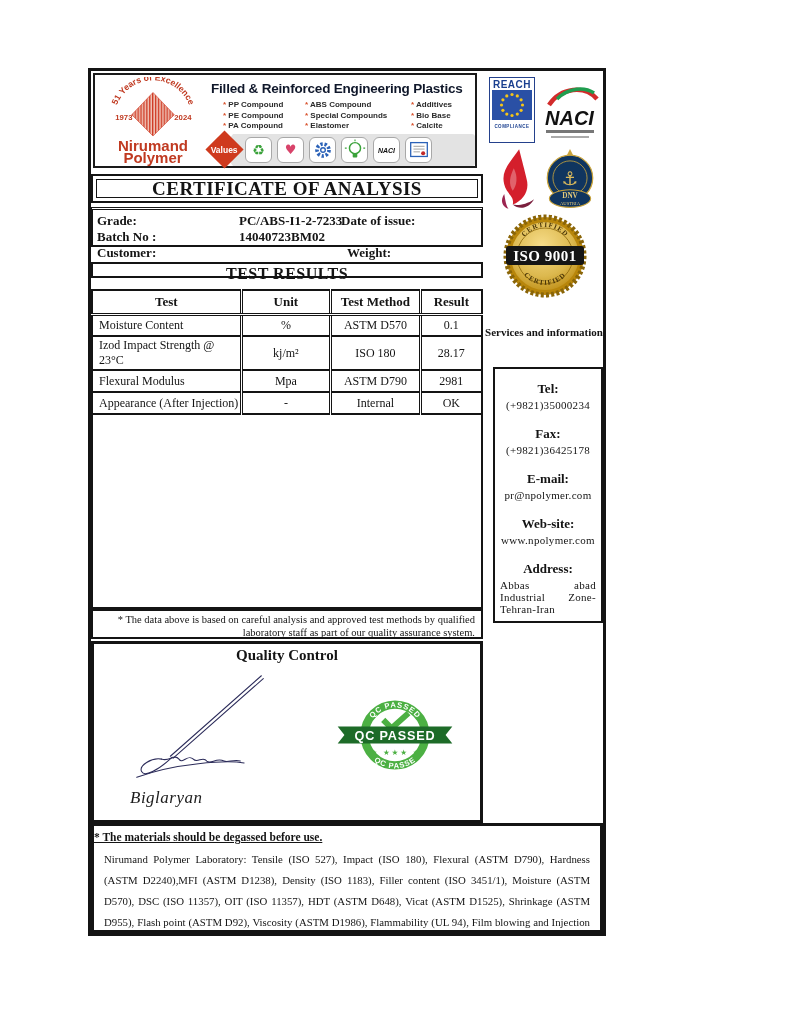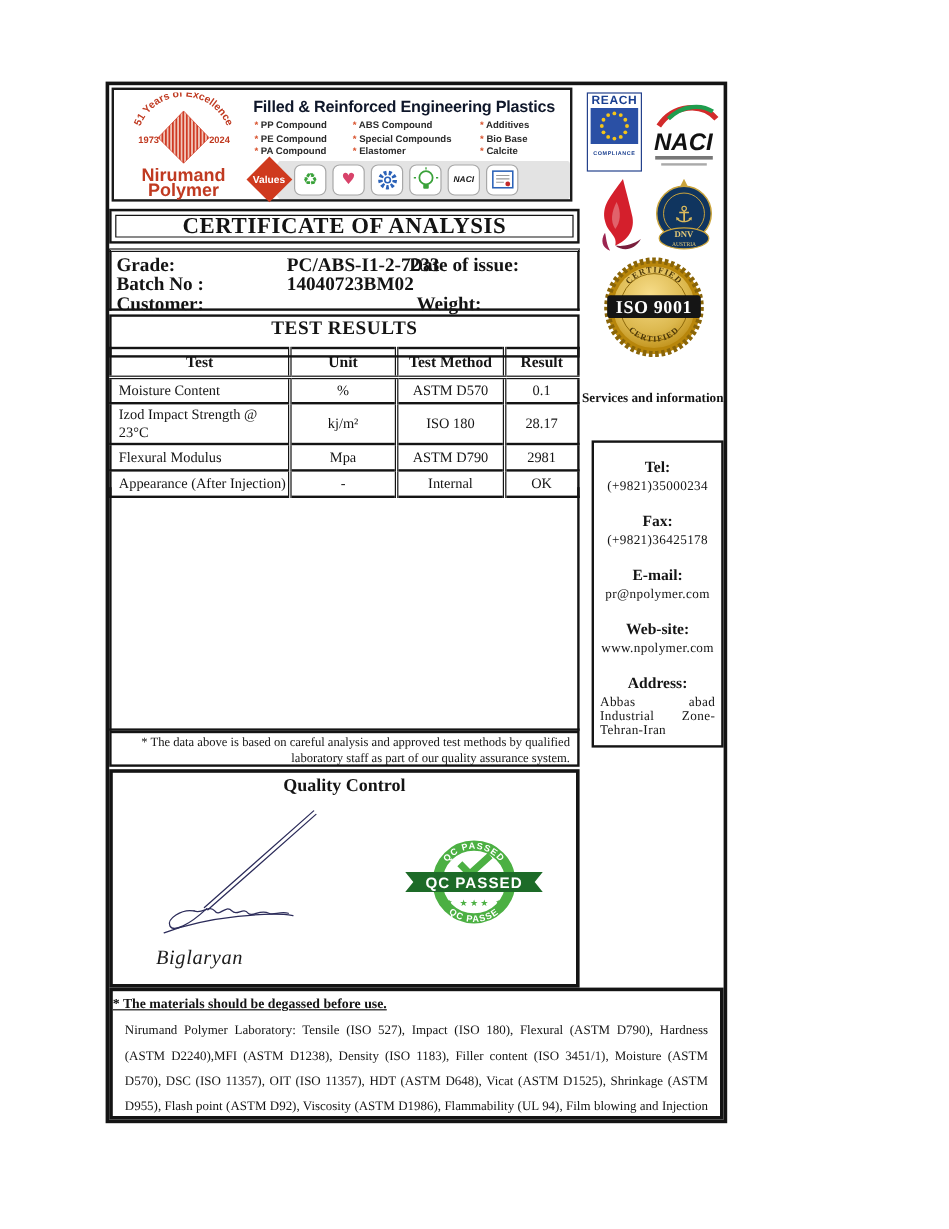--- a/index.html
+++ b/index.html
@@ -6,38 +6,38 @@
   body{width:791px;height:1024px;position:relative;font-family:"Liberation Serif",serif;color:#141414;}
   .abs{position:absolute;}
   #doc-frame{position:absolute;left:88px;top:68px;width:518px;height:868px;border:3px solid #141414;box-sizing:border-box;background:#fff;}
   #doc-frame *{box-sizing:border-box;}
 
   
   #header-box{left:2px;top:2px;width:384px;height:95px;border:2px solid #1a1a1a;}
   #logo-block{left:5px;top:2px;width:106px;height:90px;text-align:center;}
   .company-name{font-family:"Liberation Sans",sans-serif;font-weight:bold;font-size:15px;line-height:14px;color:#c03a21;margin-top:-2px;}
   #tagline{left:116px;top:6px;width:264px;font-family:"Liberation Sans",sans-serif;font-weight:bold;font-size:13.5px;letter-spacing:-0.2px;color:#0f172a;white-space:nowrap;}
-  #product-lists{left:117px;top:25px;width:262px;display:flex;}
+  #product-lists{left:128px;top:25px;width:262px;display:flex;}
   .prod-col{font-family:"Liberation Sans",sans-serif;font-weight:bold;font-size:8px;line-height:10.5px;color:#2b2b2b;}
   .prod-col.c1{width:82px;} .prod-col.c2{width:106px;} .prod-col.c3{width:70px;}
   .prod-item::before{content:"* ";color:#d8502a;font-weight:bold;}
   #values-strip{left:114px;top:58px;width:266px;height:34px;}
   #values-bg{position:absolute;left:12px;top:1px;right:0;height:32px;background:#e3e3e3;border-radius:3px;clip-path:polygon(0 50%,12px 0,100% 0,100% 100%,12px 100%);}
   #values-diamond{position:absolute;left:2px;top:3px;width:27px;height:27px;background:#cf3a1e;transform:rotate(45deg);display:flex;align-items:center;justify-content:center;}
   #values-diamond span{transform:rotate(-45deg);color:#fff;font-family:"Liberation Sans",sans-serif;font-weight:bold;font-size:8.5px;}
   #values-tiles{position:absolute;left:36px;top:4px;display:flex;gap:5px;}
   .tile{width:27px;height:26px;background:#fff;border:1.5px solid #a8a8a8;border-radius:6px;display:flex;align-items:center;justify-content:center;overflow:hidden;}
   .tile .uni{font-family:"DejaVu Sans",sans-serif;font-size:14px;line-height:14px;}
   .tile .naci-mini{font-family:"Liberation Sans",sans-serif;font-weight:bold;font-style:italic;font-size:7px;color:#111;}
 
   
   #coa-box{left:0;top:103px;width:392px;height:29px;border:2px solid #141414;box-shadow:inset 0 0 0 3px #ffffff, inset 0 0 0 4px #141414;text-align:center;line-height:25px;font-weight:bold;font-size:19px;letter-spacing:.5px;}
-  #info-box{left:0;top:136px;width:392px;height:52px;border:2px solid #141414;border-top:3px double #141414;font-weight:bold;font-size:16px;}
+  #info-box{left:0;top:136px;width:392px;height:40px;border:2px solid #141414;border-top:3px double #141414;font-weight:bold;font-size:13px;}
   #info-box .lbl,#info-box .val{position:absolute;white-space:nowrap;}
-  #results-heading{left:0;top:191px;width:392px;height:36px;border:2px solid #141414;text-align:center;font-weight:bold;font-size:16px;letter-spacing:.5px;line-height:20px;}
+  #results-heading{left:0;top:191px;width:392px;height:16px;border:2px solid #141414;text-align:center;font-weight:bold;font-size:16px;letter-spacing:.5px;line-height:20px;}
 
   
   #table-box{left:0;top:218px;width:392px;}
   table{border-collapse:collapse;width:392px;}
   th,td{border:2px solid #141414;text-align:center;}
   th+th,td+td{border-left:3px double #141414;}
   th{height:24px;font-size:13px;}
   td{height:22px;font-size:12px;font-weight:normal;}
   tbody td:first-child{text-align:left;padding-left:6px;}
   thead th{border-bottom:3px double #141414;}

